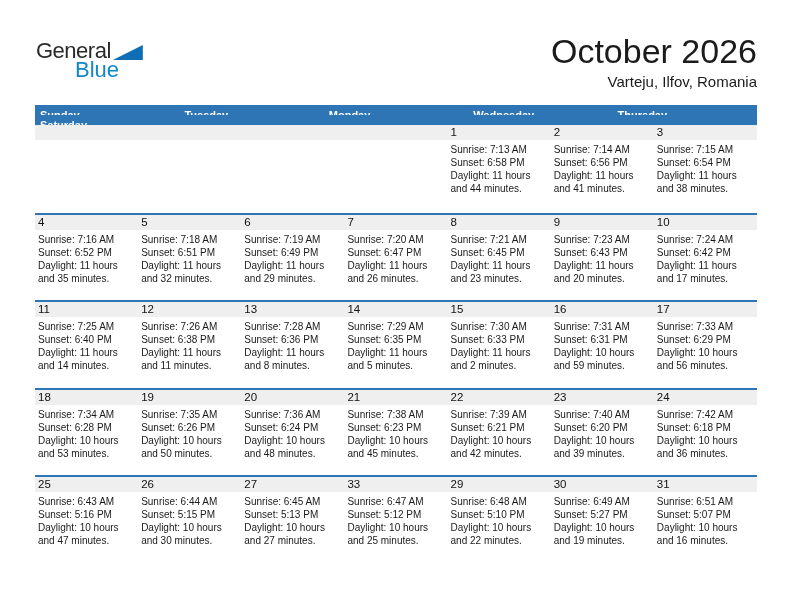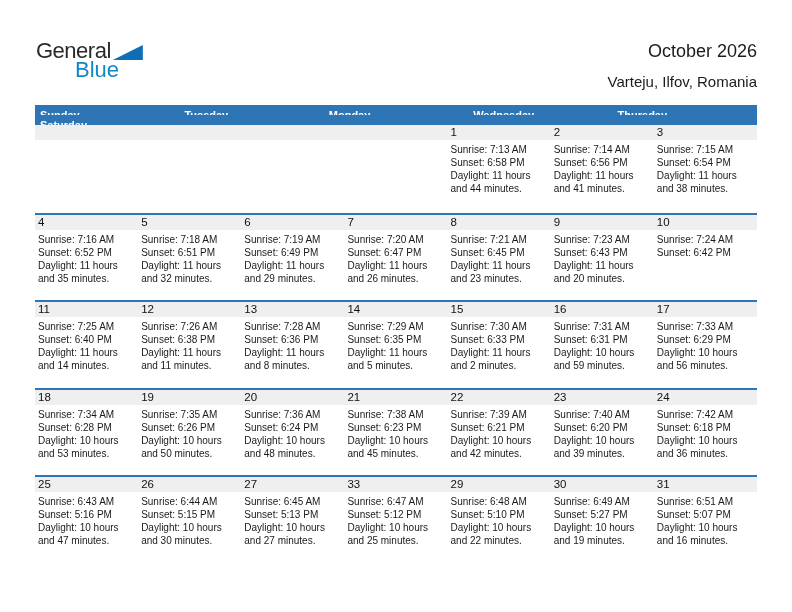--- a/index.html
+++ b/index.html
@@ -34,21 +34,21 @@
   .logo-blue {
     font-size: 22px;
     line-height: 20px;
     color: #1287c9;
     margin-left: 39px;
     margin-top: -2px;
   }
 
   
   .title-block { position: absolute; right: 35px; top: 36px; text-align: right; }
-  .month-title { font-size: 18px; color: #1b1b1b; line-height: 30px; }
+  .month-title { font-size: 34px; color: #1b1b1b; line-height: 30px; }
   .location { font-size: 15px; color: #1b1b1b; margin-top: 7px; }
 
   
   .calendar { position: absolute; left: 35px; top: 105px; width: 722px; }
   .weekday-row {
     display: grid;
     grid-template-columns: repeat(5, 1fr);
     background: #2e75b6;
     height: 20px;
     font-weight: bold;
@@ -228,20 +228,21 @@
               <div>Daylight: 11 hours and 20 minutes.</div>
             </div>
           </div>
           <div class="day-cell">
             <div class="day-strip">
               <span class="day-num">10</span>
             </div>
             <div class="cell-body">
               <div>Sunrise: 7:24 AM</div>
               <div>Sunset: 6:42 PM</div>
+              <div>Daylight: 11 hours and 17 minutes.</div>
             </div>
           </div>
         </div>
         <div class="week-row">
           <div class="day-cell">
             <div class="day-strip">
               <span class="day-num">11</span>
             </div>
             <div class="cell-body">
               <div>Sunrise: 7:25 AM</div>

